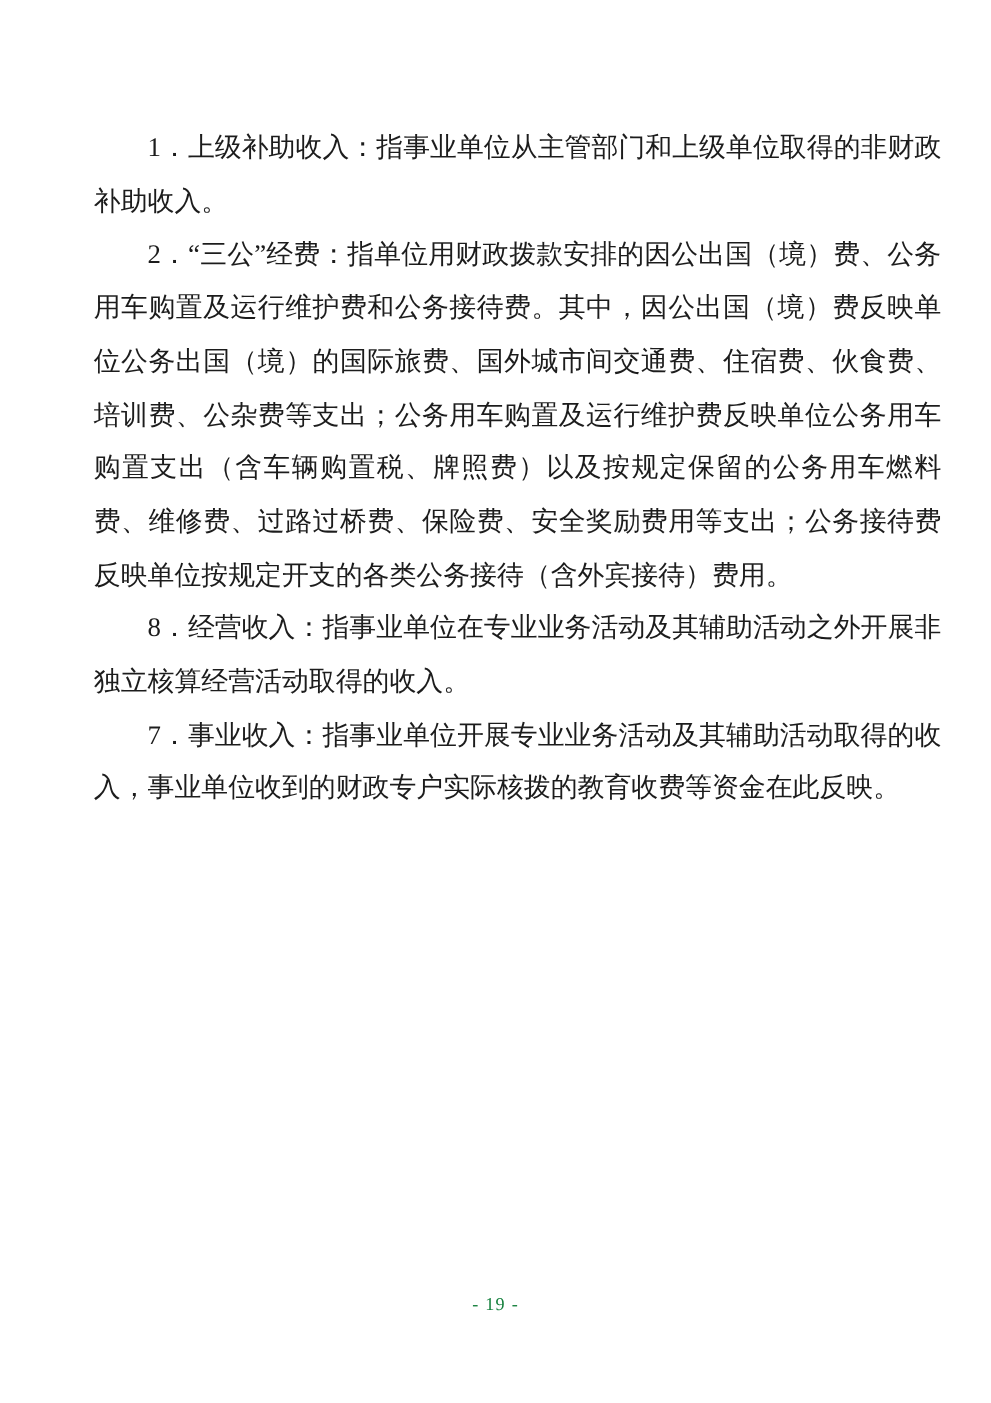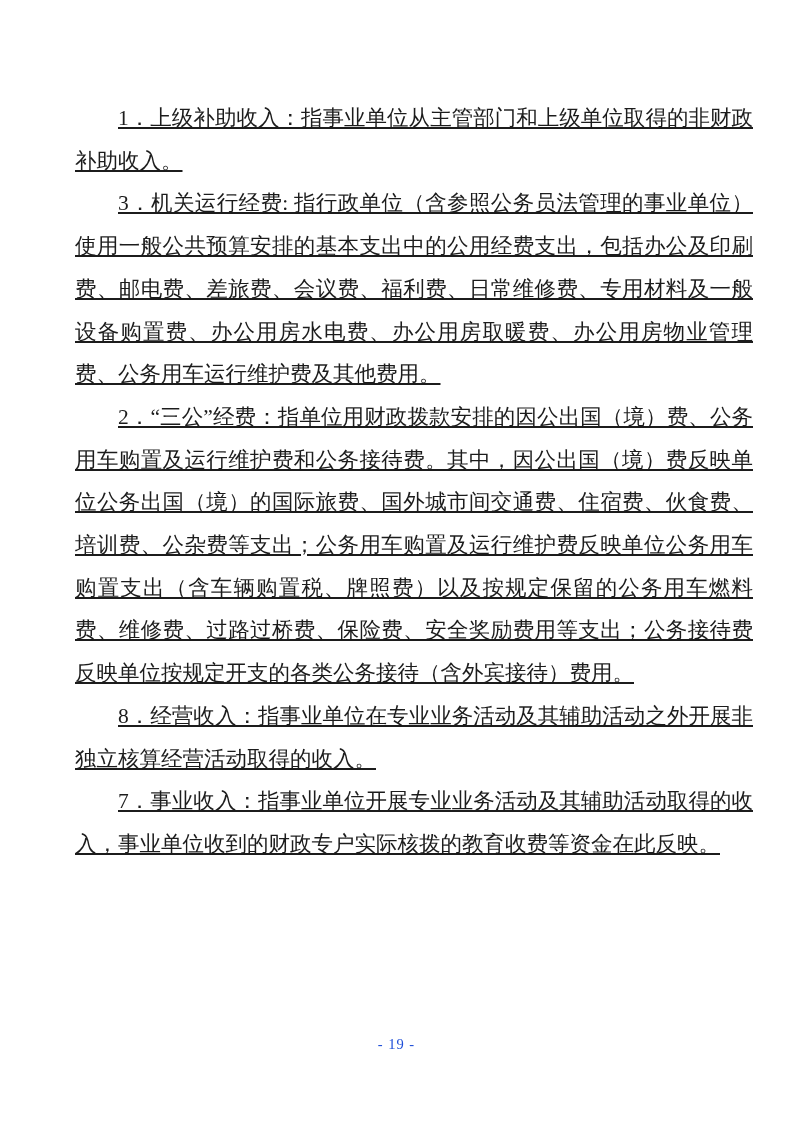--- a/index.html
+++ b/index.html
@@ -9,21 +9,20 @@
   }
   .page {
     position: relative;
     box-sizing: border-box;
     width: 793px;
     height: 1122px;
     background: #ffffff;
     font-family: "Liberation Serif", "DejaVu Serif", serif;
     color: #1c1c1c;
     overflow: hidden;
-    text-decoration: underline;
   }
   .content {
     box-sizing: border-box;
     padding: 97px 40px 0 75px;
     font-size: 21.5px;
     line-height: 42.7px;
   }
   .content p {
     margin: 0;
     text-indent: 2em;
@@ -32,29 +31,28 @@
     word-break: normal;
   }
   .footer {
     position: absolute;
     left: 0;
     right: 0;
     top: 1036px;
     text-align: center;
     font-size: 14.5px;
     letter-spacing: 1px;
-    color: #1d4ed8;
+    color: #15803d;
     font-family: "Liberation Serif", "DejaVu Serif", serif;
   }
 </style>
 </head>
 <body>
 
 <div class="page">
   <div class="content">
     <p>1．上级补助收入：指事业单位从主管部门和上级单位取得的非财政补助收入。</p>
-    <p>3．机关运行经费: 指行政单位（含参照公务员法管理的事业单位）使用一般公共预算安排的基本支出中的公用经费支出，包括办公及印刷费、邮电费、差旅费、会议费、福利费、日常维修费、专用材料及一般设备购置费、办公用房水电费、办公用房取暖费、办公用房物业管理费、公务用车运行维护费及其他费用。</p>
     <p>2．“三公”经费：指单位用财政拨款安排的因公出国（境）费、公务用车购置及运行维护费和公务接待费。其中，因公出国（境）费反映单位公务出国（境）的国际旅费、国外城市间交通费、住宿费、伙食费、培训费、公杂费等支出；公务用车购置及运行维护费反映单位公务用车购置支出（含车辆购置税、牌照费）以及按规定保留的公务用车燃料费、维修费、过路过桥费、保险费、安全奖励费用等支出；公务接待费反映单位按规定开支的各类公务接待（含外宾接待）费用。</p>
     <p>8．经营收入：指事业单位在专业业务活动及其辅助活动之外开展非独立核算经营活动取得的收入。</p>
     <p>7．事业收入：指事业单位开展专业业务活动及其辅助活动取得的收入，事业单位收到的财政专户实际核拨的教育收费等资金在此反映。</p>
   </div>
   <div class="footer">- 19 -</div>
 </div>
 
 </body></html>

